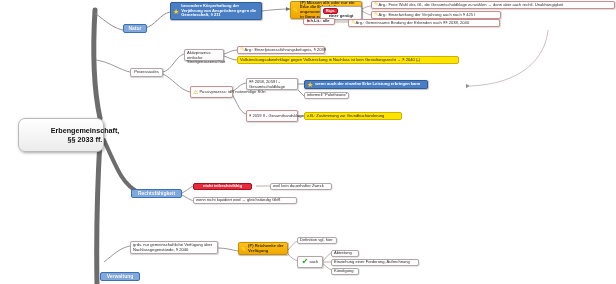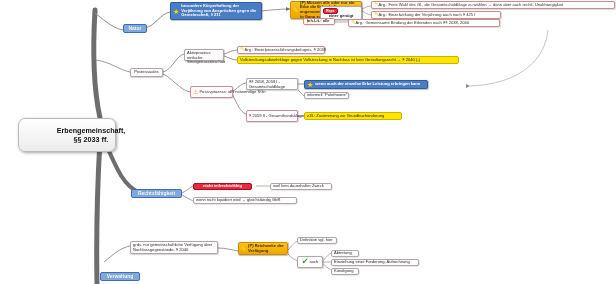--- a/index.html
+++ b/index.html
@@ -130,21 +130,21 @@
     <path d="M288,250 C292,246 294,242 298,241" stroke="#b09898" stroke-width=".8" fill="none"></path>
     <path d="M288,254 C292,258 294,260 298,261" stroke="#b09898" stroke-width=".8" fill="none"></path>
     <path d="M322,262 C326,258 328,254 332,253" stroke="#b09898" stroke-width=".8" fill="none"></path>
     <path d="M322,262 C326,262 328,262 332,262" stroke="#b09898" stroke-width=".8" fill="none"></path>
     <path d="M322,263 C326,266 328,269 332,270" stroke="#b09898" stroke-width=".8" fill="none"></path>
 
     <path d="M470,86 L466,84 L466,88 Z" fill="#8a8a8a"></path>
     <path d="M290,9 L286,7 L286,11 Z" fill="#6f6f6f"></path>
   </svg>
 
-  <div class="node central" style="left:18px;top:118px;width:98px;height:34px;padding-left:48px;">
+  <div class="node central" style="left:18px;top:118px;width:86px;height:34px;padding-left:48px;">
     <span>Erbengemeinschaft,</span>
     <span>§§ 2033 ff.</span>
   </div>
 
   <div class="node blue-tag" style="left:123px;top:24px;width:24px;height:9px;">
     <span>Natur</span>
   </div>
 
   <div class="node bluefill multi" style="left:170px;top:2px;width:92px;height:18px;line-height:1.15;white-space:normal;">
     <span class="ico star">★</span>

